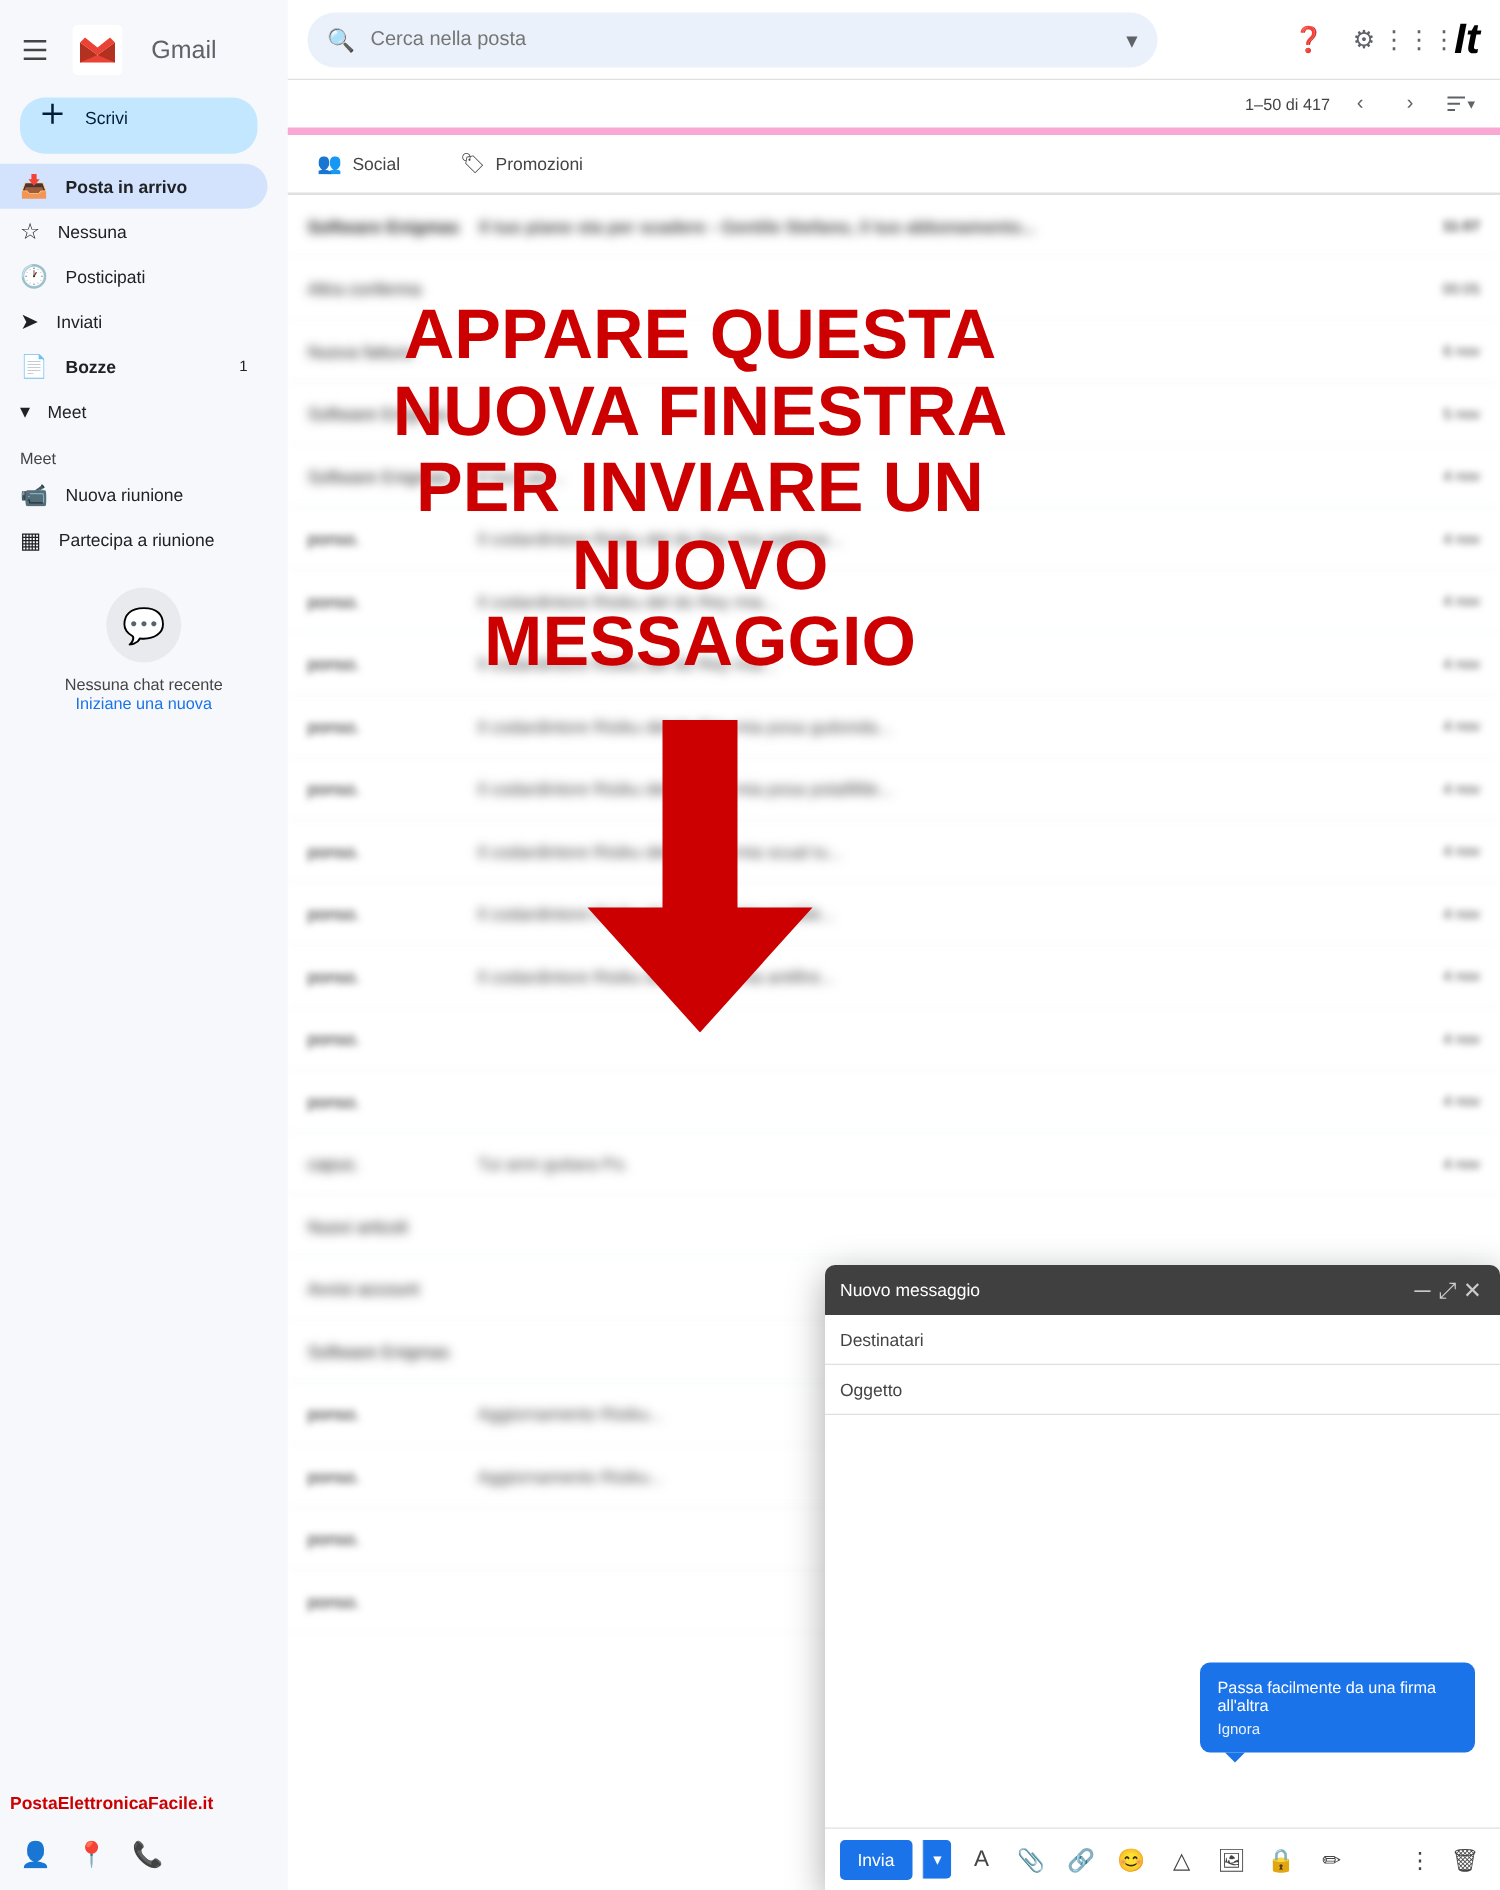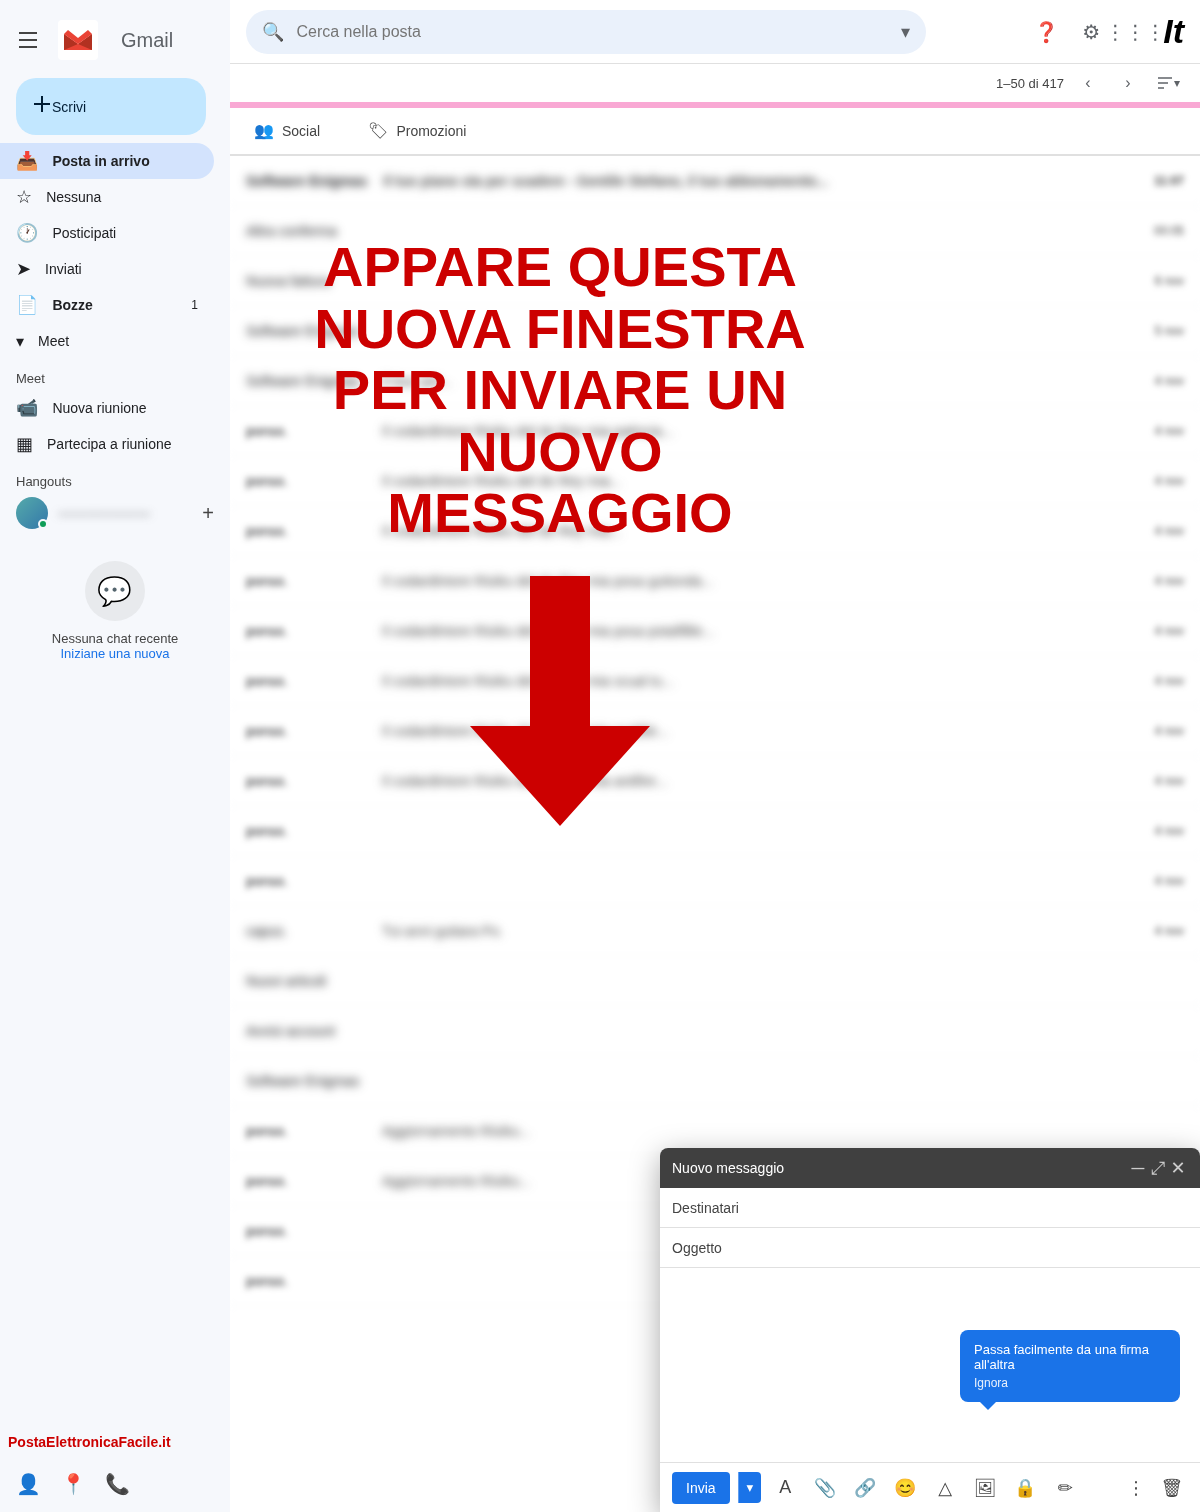--- a/index.html
+++ b/index.html
@@ -41,22 +41,22 @@
     }
     .gmail-logo .m-icon {
       width: 40px; height: 40px;
     }
 
     .compose-btn {
       margin: 8px 16px 8px 16px;
       background: #c2e7ff;
       border: none;
       border-radius: 20px;
-      padding: 16px 24px 16px 16px;
-      display: flex; align-items: center; gap: 0;
+      padding: 3px 24px 16px 16px;
+      display: flex; align-items: center; gap: 16px;
       cursor: pointer;
       font-size: 14px;
       font-weight: 500;
       color: #001d35;
       width: 190px;
     }
     .compose-btn .plus-icon {
       color: #001d35;
       font-size: 20px;
     }
@@ -302,21 +302,21 @@
       text-transform: uppercase;
       pointer-events: none;
     }
 
     
     .compose-window {
       position: absolute;
       bottom: 0;
       right: 0;
       width: 540px;
-      height: 364px;
+      height: 500px;
       background: #fff;
       border-radius: 8px 8px 0 0;
       box-shadow: 0 8px 30px rgba(0,0,0,0.35);
       z-index: 100;
       display: flex;
       flex-direction: column;
     }
 
     .compose-header {
       background: #404040;
@@ -509,30 +509,20 @@
   <div class="section-label">Meet</div>
   <div class="meet-item">
     <span style="font-size:18px;">📹</span>
     <span>Nuova riunione</span>
   </div>
   <div class="meet-item">
     <span style="font-size:18px;">▦</span>
     <span>Partecipa a riunione</span>
   </div>
 
-  <div class="hangouts-section">
-    <div class="hangouts-title">Hangouts</div>
-    <div class="hangouts-user">
-      <div class="hangouts-avatar">
-        <div class="online-dot"></div>
-      </div>
-      <span style="filter:blur(4px);font-size:13px;color:#444;">──────────</span>
-      <span class="hangouts-add">+</span>
-    </div>
-  </div>
 
   <div class="chat-area">
     <div class="chat-bubble-icon">💬</div>
     <div class="no-chat-text">Nessuna chat recente</div>
     <a class="start-chat-link">Iniziane una nuova</a>
   </div>
 
   <div class="watermark" style="position:absolute;bottom:60px;left:8px;">
     <span style="font-size:14px;font-weight:700;color:#c00;">PostaElettronicaFacile.it</span>
   </div>

